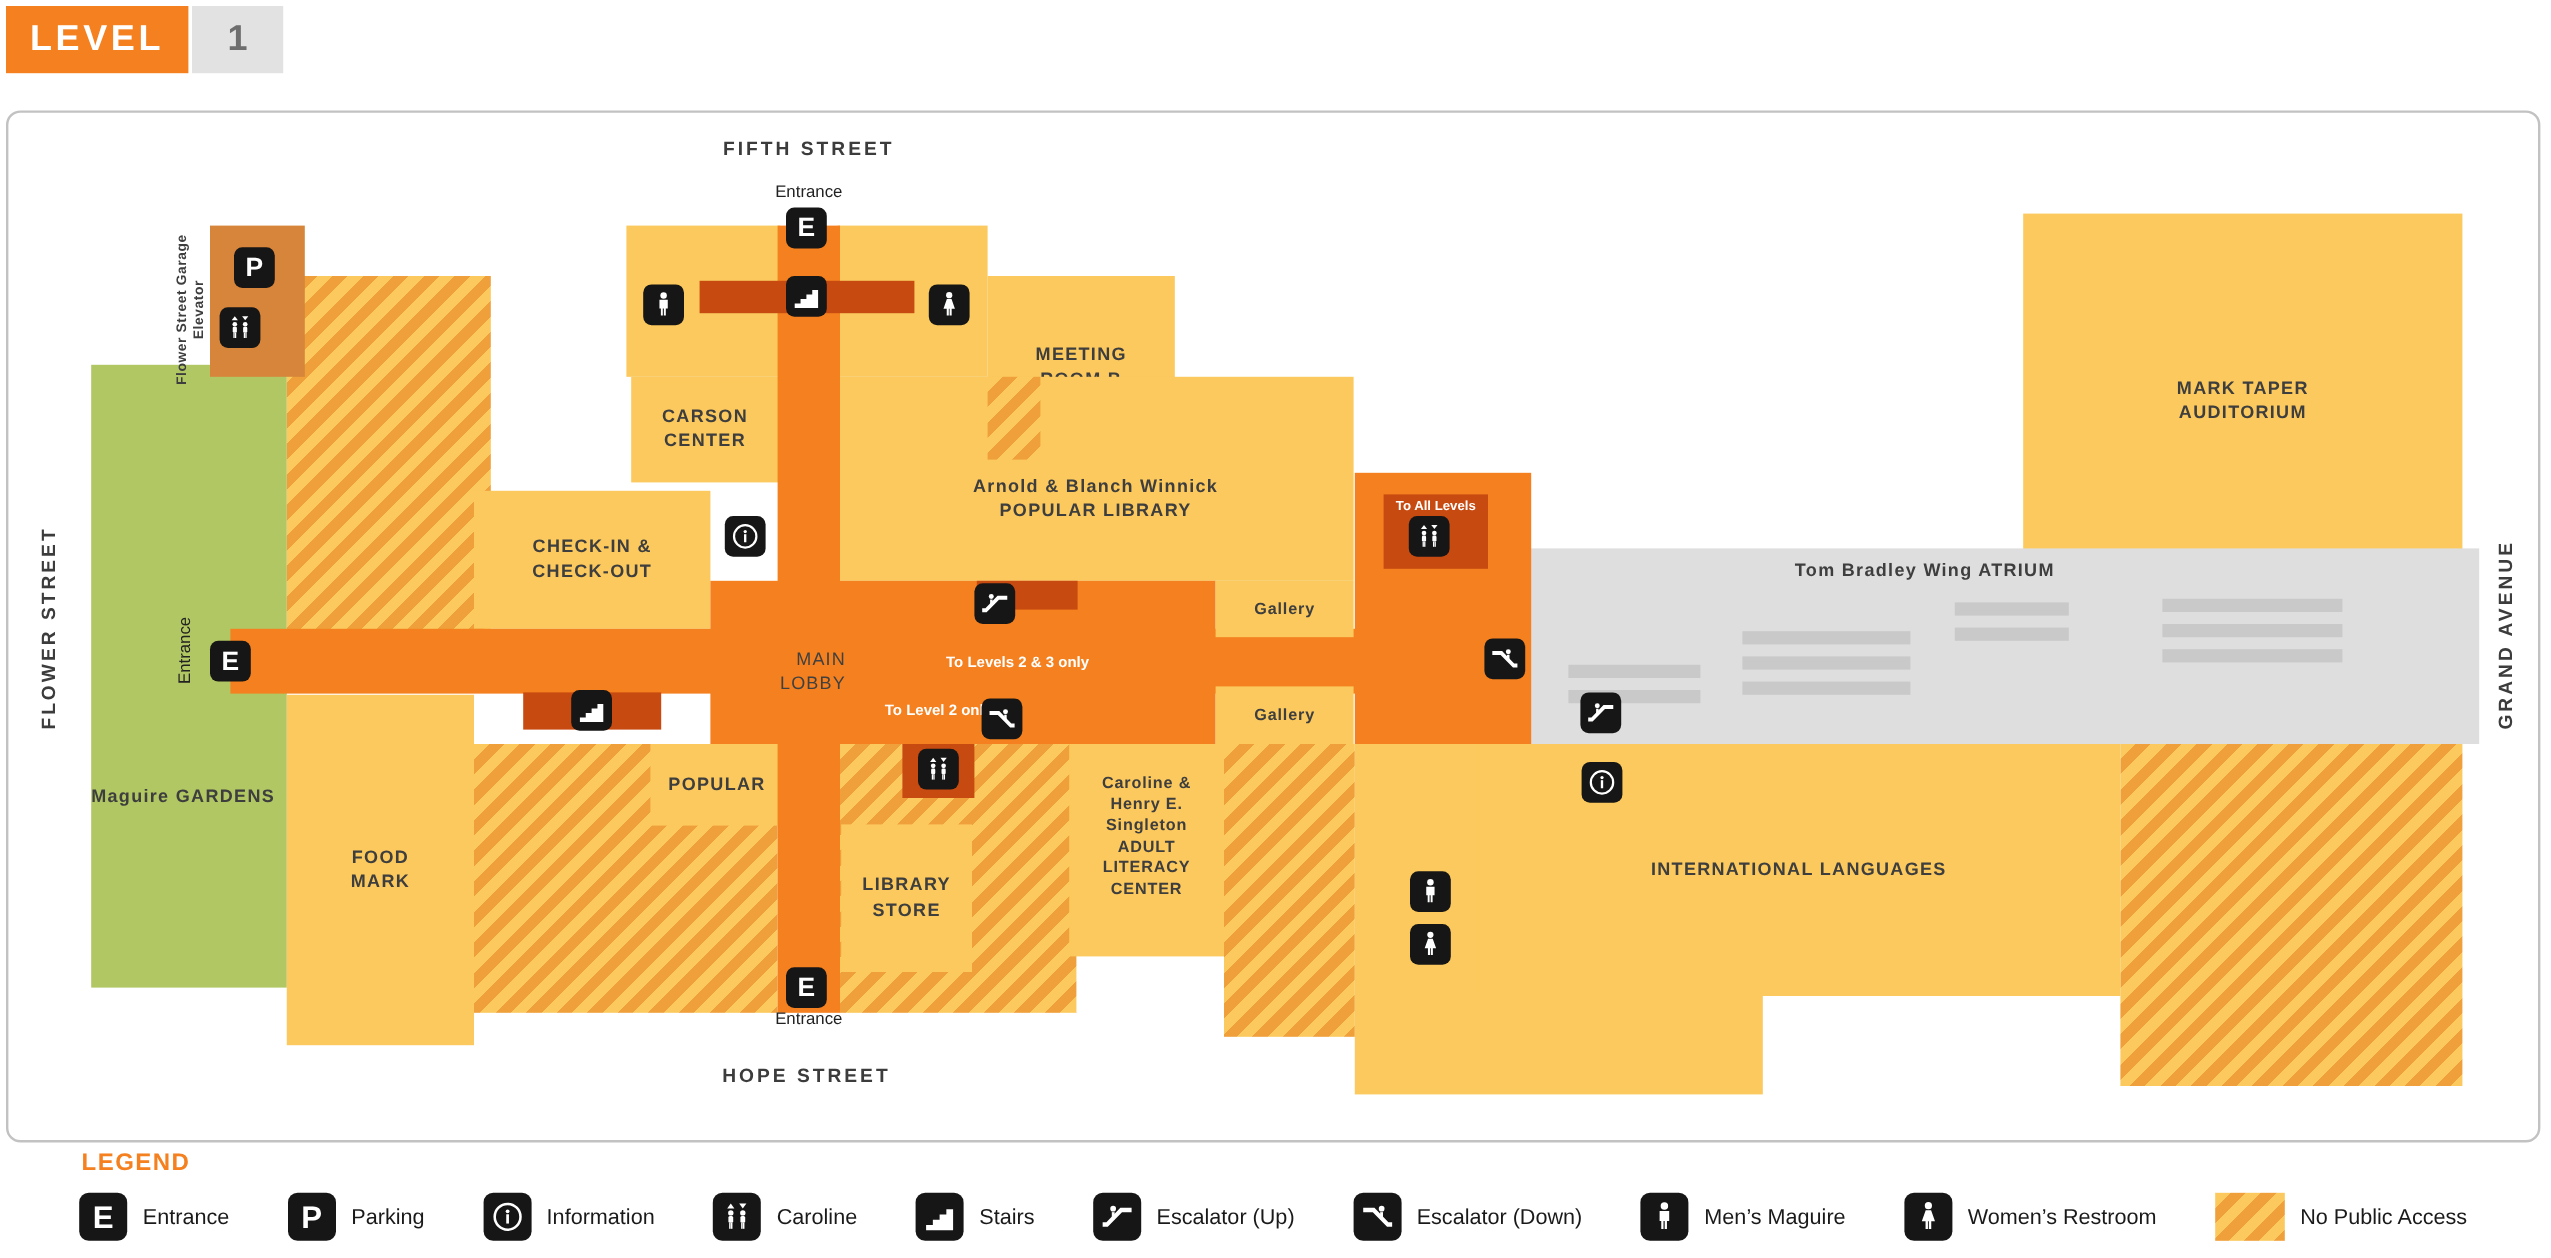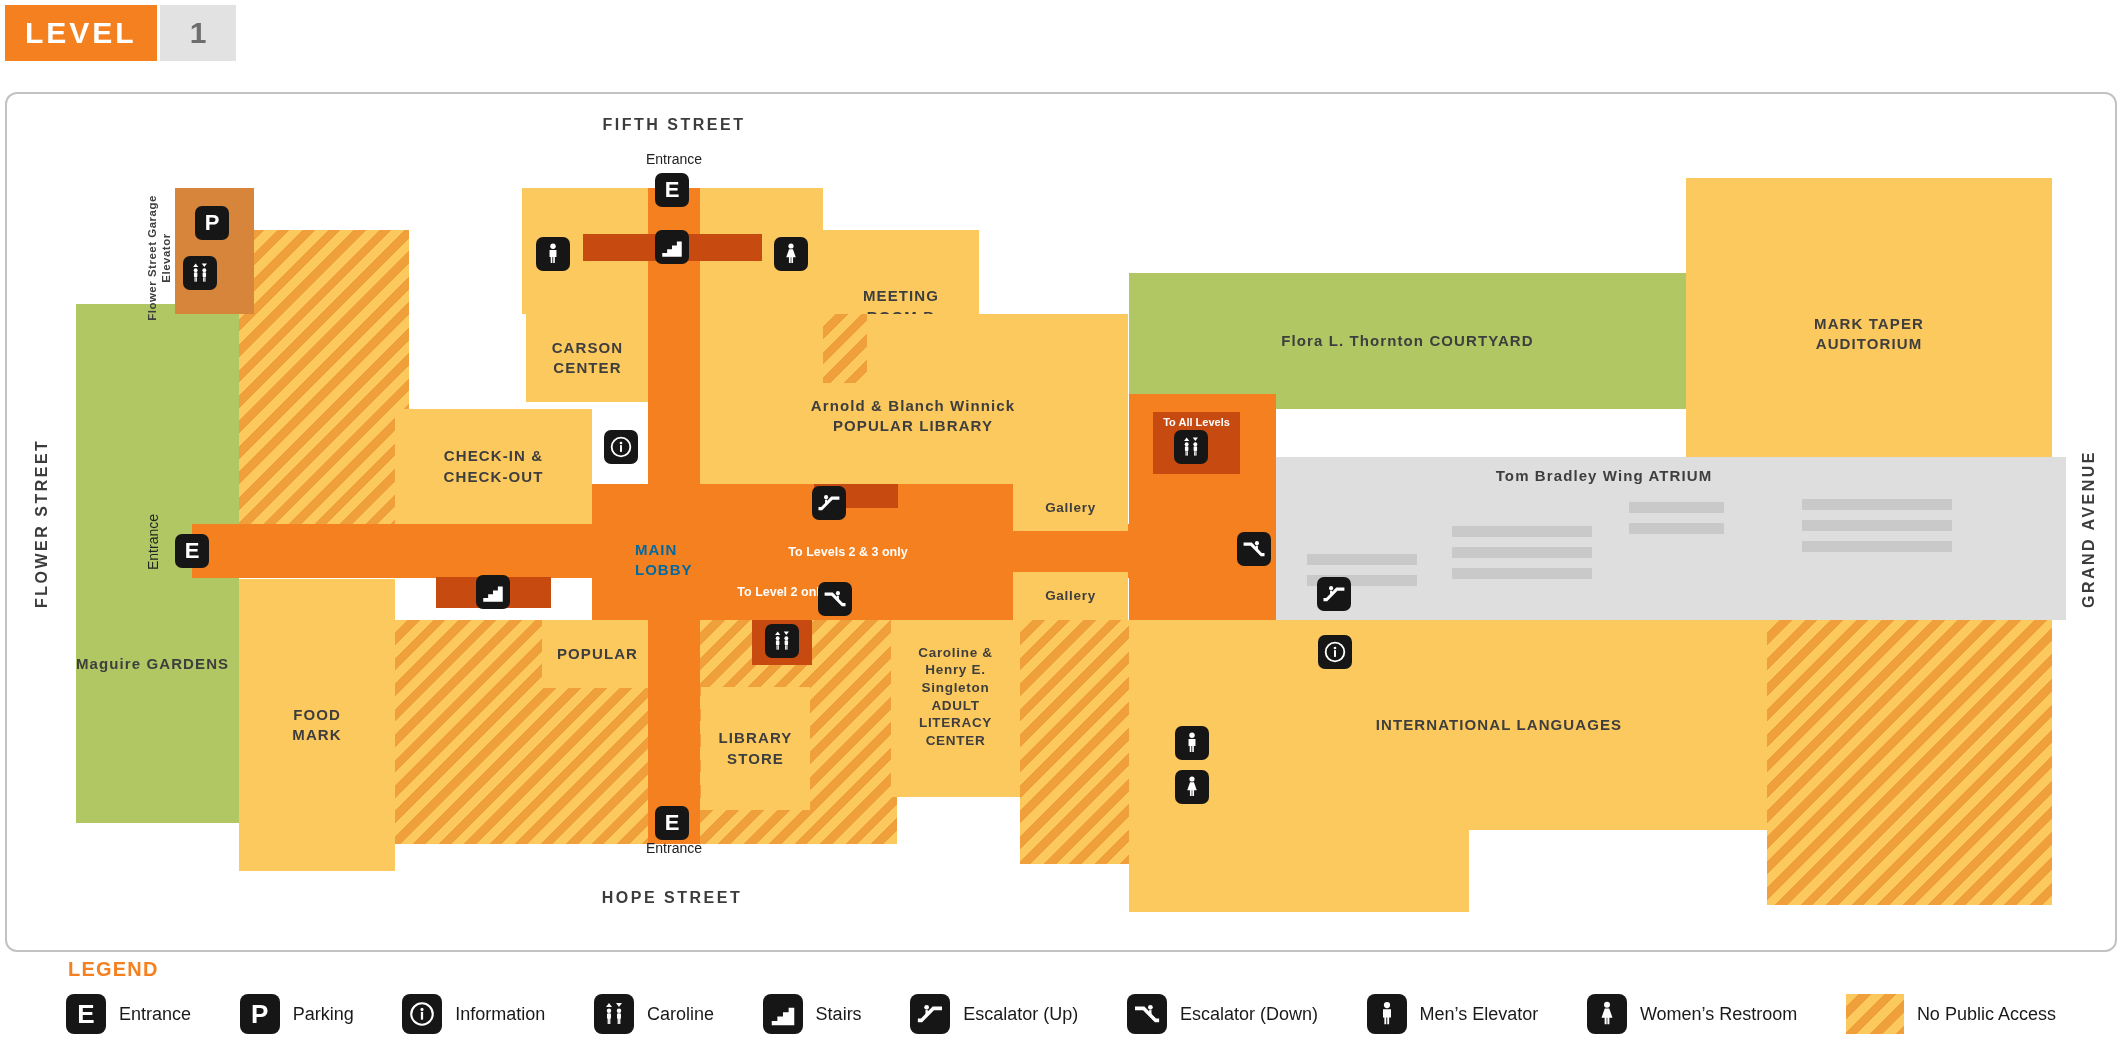--- a/index.html
+++ b/index.html
@@ -18,21 +18,21 @@
   .yellow{background:var(--yellow)}
   .orange{background:var(--orange)}
   .green{background:var(--green)}
   .gray{background:var(--atrium-gray)}
   .garagec{background:var(--garage)}
   .redb{background:var(--red)}
   .hatch{background:repeating-linear-gradient(135deg,var(--yellow) 0 9px,var(--hatch-orange) 9px 18px)}
   .room{display:flex;align-items:center;justify-content:center;text-align:center}
   .lbl{font-size:15px;font-weight:bold;letter-spacing:1.1px;color:#3E3E3E;line-height:1.35}
   .lbl-sm{font-size:13.5px;font-weight:bold;letter-spacing:.7px;color:#3E3E3E;line-height:1.3}
-  .lbl-w{font-size:15px;font-weight:bold;letter-spacing:1px;color:#0369a1;line-height:1.35;text-align:left}
+  .lbl-w{font-size:15px;font-weight:normal;letter-spacing:1px;color:#404040;line-height:1.35;text-align:right}
   .note-w{font-size:12.5px;font-weight:bold;color:#fff;line-height:1.3;text-align:center}
   .street{font-size:16px;font-weight:bold;letter-spacing:2.5px;color:#3C3C3C;text-align:center;white-space:nowrap}
   .entr{font-size:14px;color:#222;text-align:center}
   .vert{transform:rotate(-90deg)}
   .bar{background:#C9C9C9}
   
   .ic{position:absolute;width:34px;height:34px;background:var(--icon-black);border-radius:7px;display:flex;align-items:center;justify-content:center}
   .ic svg{width:26px;height:26px;display:block}
   .ic.txt span{color:#fff;font-weight:bold;font-size:22px;line-height:1}
   .ic-lg{position:static;width:40px;height:40px;border-radius:8px;flex:0 0 auto}
@@ -96,23 +96,20 @@
   </div>
 <div class="abs badge-num">
     <span>1</span>
   </div>
 
 <div class="abs map">
 
   <div class="abs green" style="left:69px;top:210px;width:163px;height:519px">
     <span class="abs lbl" style="left:0;right:0;top:350px;text-align:left">Maguire GARDENS</span>
   </div>
-  <div class="abs green room" style="left:1122px;top:179px;width:557px;height:136px">
-    <span class="lbl">Flora L. Thornton COURTYARD</span>
-  </div>
 
   <div class="abs hatch" style="left:232px;top:136px;width:170px;height:301px"></div>
   <div class="abs hatch" style="left:388px;top:526px;width:253px;height:224px"></div>
   <div class="abs hatch" style="left:693px;top:526px;width:197px;height:224px"></div>
   <div class="abs hatch" style="left:1013px;top:526px;width:109px;height:244px"></div>
   <div class="abs hatch" style="left:1760px;top:526px;width:285px;height:285px"></div>
 
   <div class="abs yellow" style="left:515px;top:94px;width:128px;height:126px"></div>
   <div class="abs yellow" style="left:691px;top:94px;width:125px;height:126px"></div>
   <div class="abs garagec" style="left:168px;top:94px;width:79px;height:126px"></div>
@@ -339,21 +336,21 @@
         </svg>
       </div>
     <span class="legend-label">Escalator (Down)</span>
   </div>
   <div class="legend-item">
     <div class="ic ic-lg">
         <svg viewBox="0 0 24 24">
           <use href="#sym-man"></use>
         </svg>
       </div>
-    <span class="legend-label">Men’s Elevator</span>
+    <span class="legend-label">Men’s Maguire</span>
   </div>
   <div class="legend-item">
     <div class="ic ic-lg">
         <svg viewBox="0 0 24 24">
           <use href="#sym-woman"></use>
         </svg>
       </div>
     <span class="legend-label">Women’s Restroom</span>
   </div>
   <div class="legend-item">

